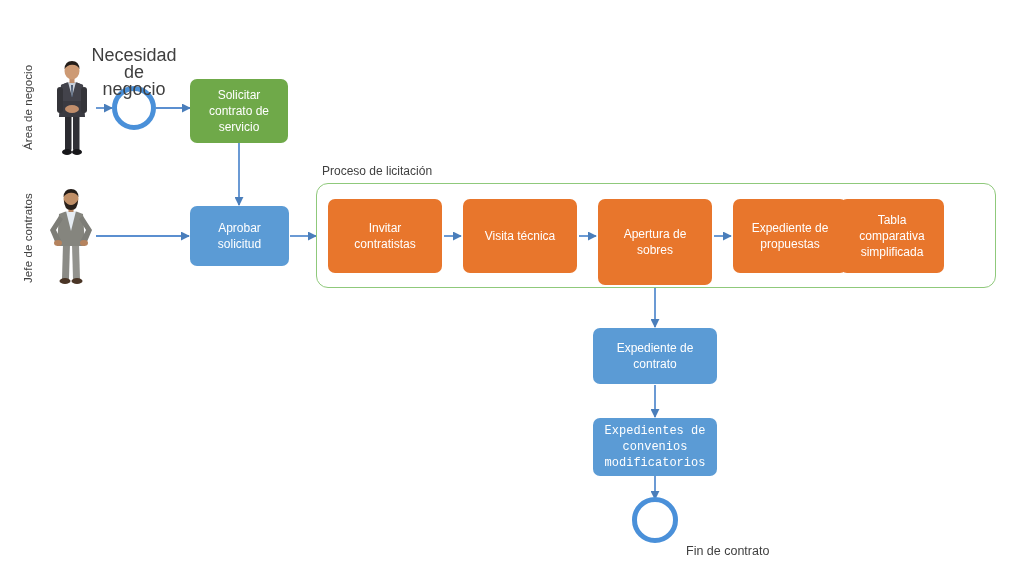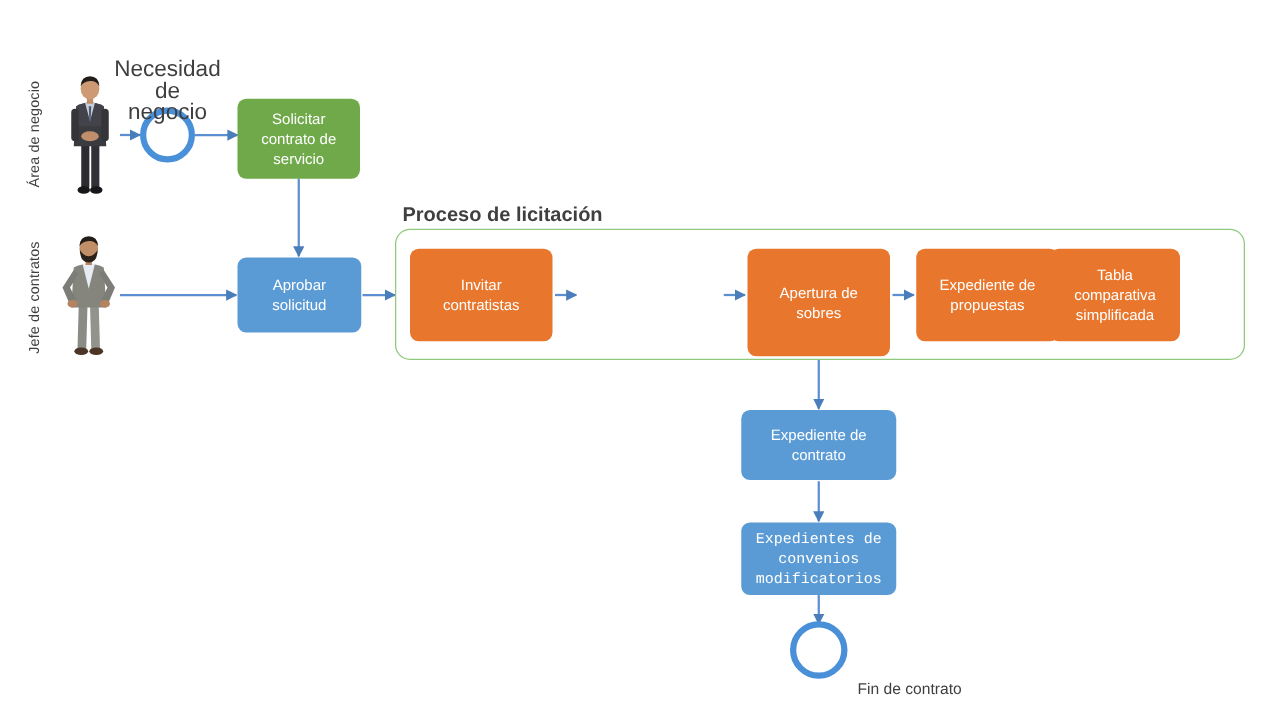--- a/index.html
+++ b/index.html
@@ -33,24 +33,23 @@
   .plain-label {
     position: absolute;
     font-size: 18px;
     color: #3f3f3f;
     text-align: center;
     line-height: 17px;
     white-space: pre-line;
   }
   .group-title {
     position: absolute;
-    font-size: 16px;
+    font-size: 12px;
     color: #3f3f3f;
     white-space: nowrap;
-    font-weight: bold;
   }
   .end-label {
     position: absolute;
     font-size: 12.5px;
     color: #3f3f3f;
     white-space: nowrap;
     margin-top: 32px;
   }
 
   
@@ -207,20 +206,21 @@
 servicio</div>
 
   <div class="box blue" style="left:190px; top:206px; width:99px; height:60px;">Aprobar
 solicitud</div>
 
   <div class="group-title" style="left:322px; top:164px;">Proceso de licitación</div>
   <div class="group-container" style="left:316px; top:183px; width:680px; height:105px;"></div>
 
   <div class="box orange" style="left:328px; top:199px; width:114px; height:74px;">Invitar
 contratistas</div>
+  <div class="box orange" style="left:463px; top:199px; width:114px; height:74px;">Visita técnica</div>
   <div class="box orange" style="left:598px; top:199px; width:114px; height:86px;">Apertura de
 sobres</div>
   <div class="box orange" style="left:733px; top:199px; width:114px; height:74px;">Expediente de
 propuestas</div>
   <div class="box orange" style="left:840px; top:199px; width:104px; height:74px;">Tabla
 comparativa
 simplificada</div>
 
   <div class="box blue" style="left:593px; top:328px; width:124px; height:56px;">Expediente de
 contrato</div>

